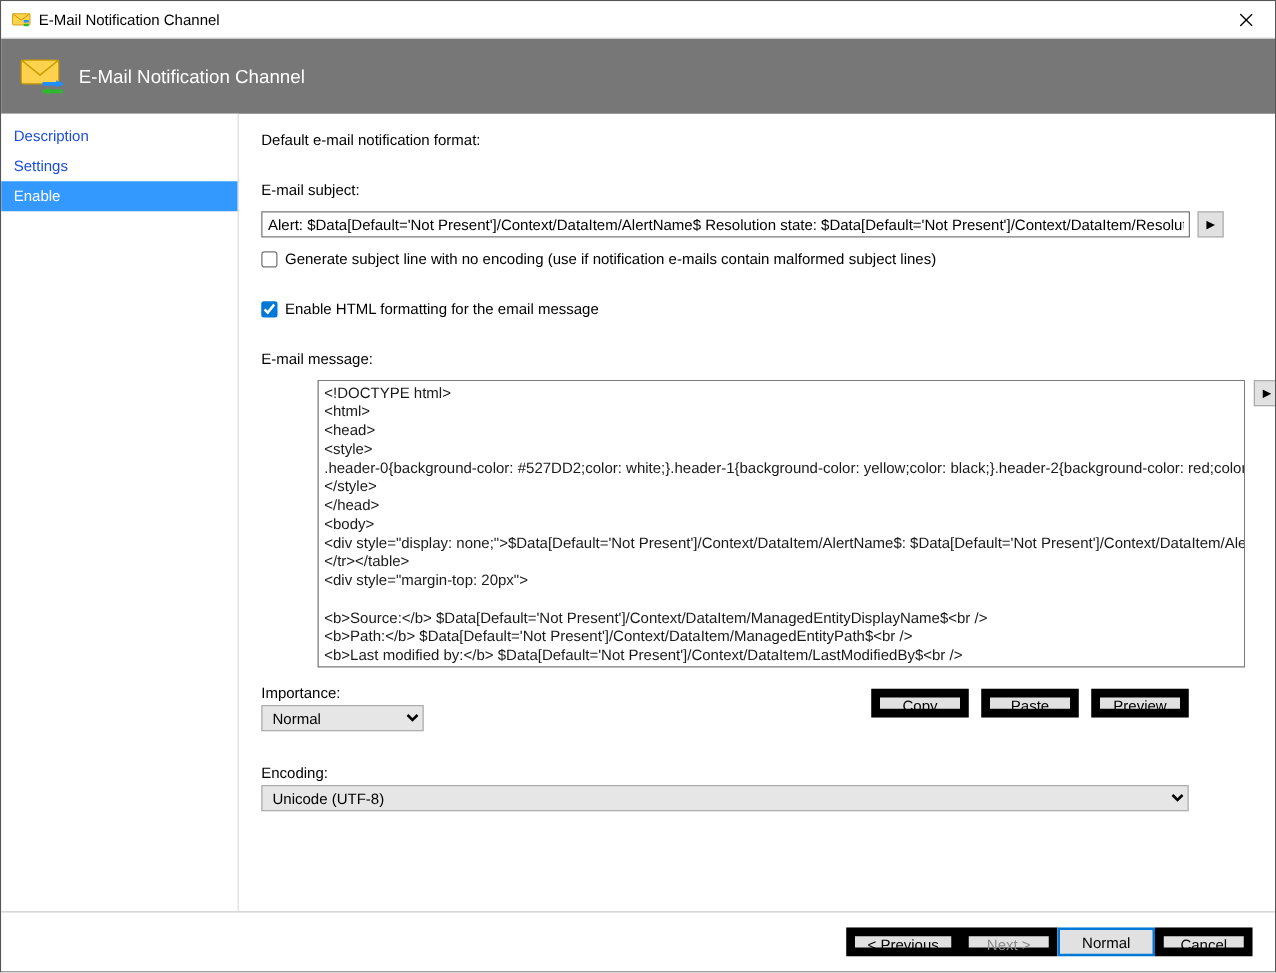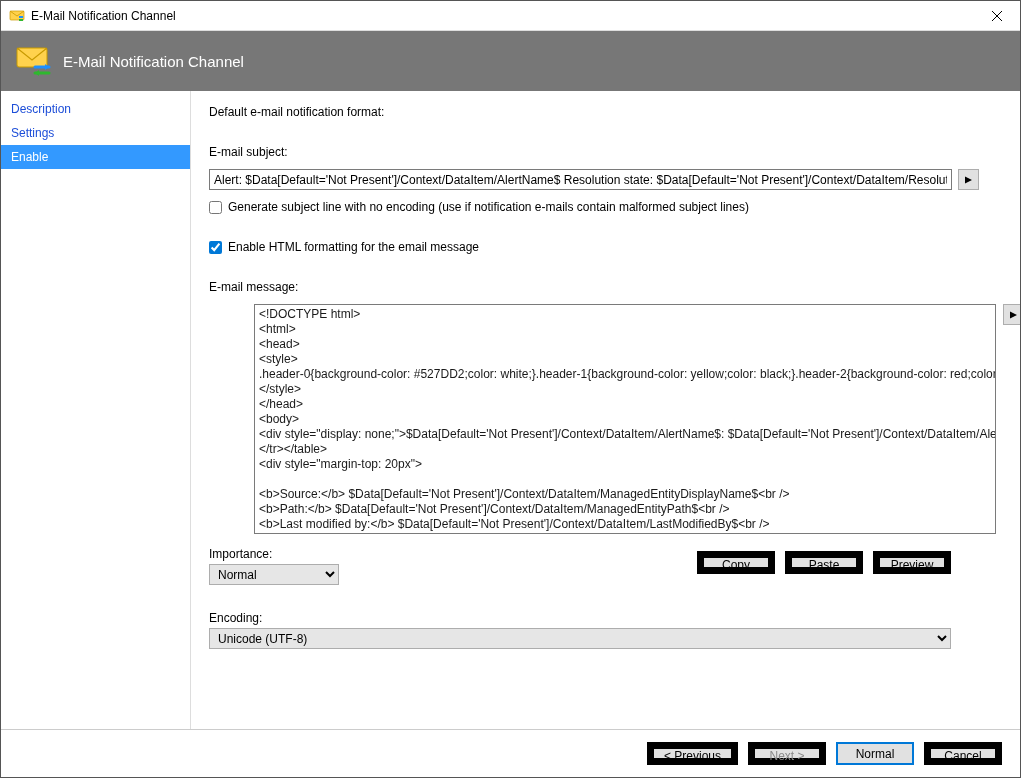--- a/index.html
+++ b/index.html
@@ -145,21 +145,20 @@
   }
   .encoding select.combo { width: 742px; }
   .importance select.combo { width: 130px; }
   
   .footer {
     height: 48px;
     border-top: 1px solid #ccc;
     display:flex;
     align-items:center;
     justify-content:flex-end;
-    gap:10px;
     padding: 0 18px;
     background: #fff;
   }
   .section-gap { height: 6px; }
   .twocol { display:flex; gap: 40px; align-items:flex-start; width:742px; }
   .twocol .left { flex:0 0 auto; }
   .twocol .right { flex:1; }
 </style>
 </head>
 <body>

